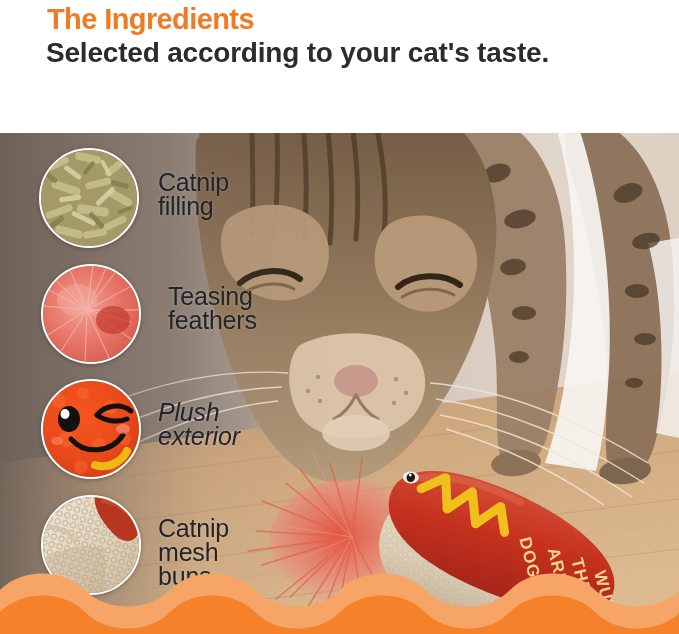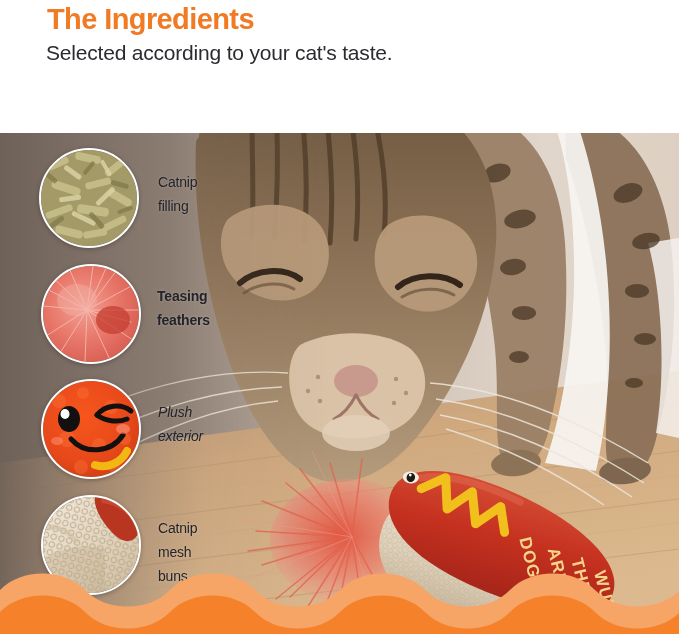--- a/index.html
+++ b/index.html
@@ -18,22 +18,22 @@
   .title{
     position:absolute;left:46px;top:2px;
     font-size:29px;line-height:34px;
     font-weight:bold;letter-spacing:-0.6px;
     color:#F07B24;
     font-family:"Liberation Sans", sans-serif;
     white-space:nowrap;
   }
   .subtitle{
     position:absolute;left:45px;top:40px;
-    font-size:21px;line-height:26px;
-    font-weight:normal;letter-spacing:-0.2px;
+    font-size:28px;line-height:26px;
+    font-weight:bold;letter-spacing:-0.2px;
     color:#2b2b30;
     white-space:nowrap;
   }
 
   
   .photo{
     position:absolute;left:0;top:133px;width:679px;height:501px;
     overflow:hidden;
   }
   .photo svg{display:block;width:679px;height:501px;}
@@ -45,21 +45,21 @@
     border-radius:50%;
     border:2.5px solid #ffffff;
     box-shadow:0 1px 5px rgba(0,0,0,0.28);
     overflow:hidden;
     background:#8a7a70;
   }
   .circle .inner{position:absolute;inset:0;border-radius:50%;overflow:hidden;}
   .circle svg{display:block;width:100%;height:100%;}
   .ilabel{
     position:absolute;
-    font-size:14px;line-height:24px;
+    font-size:25px;line-height:24px;
     color:#23232a;
     letter-spacing:-0.2px;
     white-space:pre-line;
     text-shadow:0 0 3px rgba(255,255,255,0.25);
   }
 
   
   .waves{position:absolute;left:0;bottom:0;width:679px;height:70px;}
   .waves svg{display:block;width:679px;height:70px;}
 </style>
@@ -345,21 +345,21 @@
               <path d="M44,44 L0,40"></path>
             <path d="M44,44 L2,22"></path>
               <path d="M44,44 L64,0"></path>
               <path d="M44,44 L88,56"></path>
           </g>
           <ellipse cx="70" cy="54" rx="17" ry="14" fill="#c43c30" opacity="0.75"></ellipse>
           <ellipse cx="34" cy="34" rx="20" ry="16" fill="#f4b0a4" opacity="0.45"></ellipse>
         </svg>
       </div>
     </div>
-    <div class="ilabel" style="left:157px;top:284px;font-weight:bold;">Teasing
+    <div class="ilabel" style="left:168px;top:284px;">Teasing
 feathers</div>
   </div>
 
   <div class="ing">
     <div class="circle" style="left:41px;top:379px;width:96px;height:96px;">
       <div class="inner">
         <svg viewBox="0 0 96 96" xmlns="http://www.w3.org/2000/svg" aria-hidden="true">
           <defs>
             <radialGradient id="pg3" cx="0.42" cy="0.36" r="0.78">
               <stop offset="0" stop-color="#f6561c"></stop>

